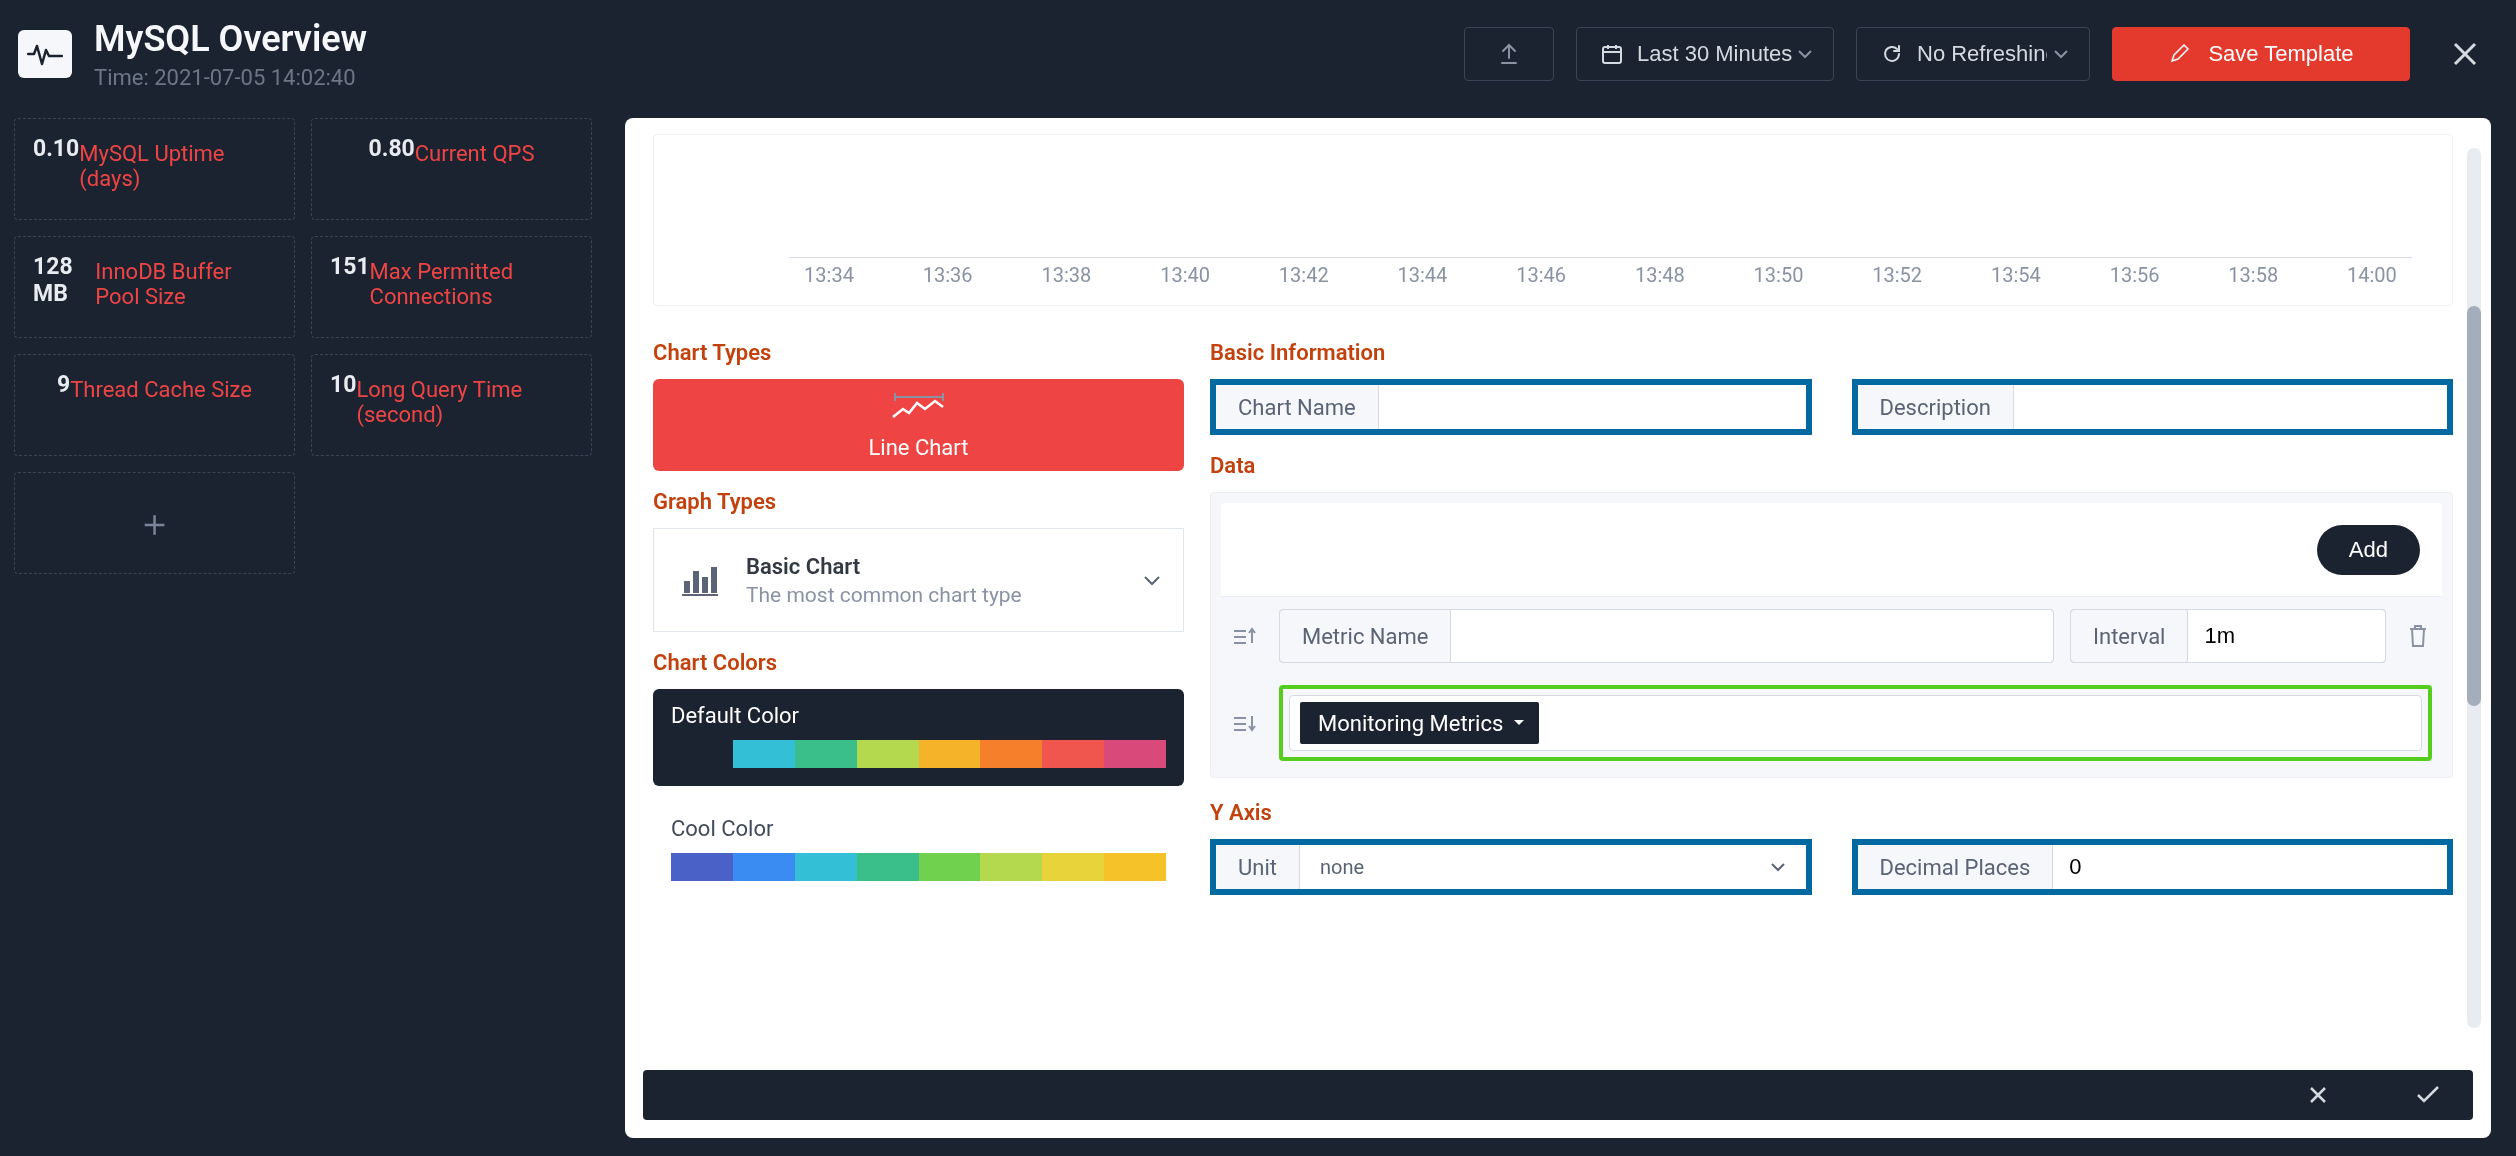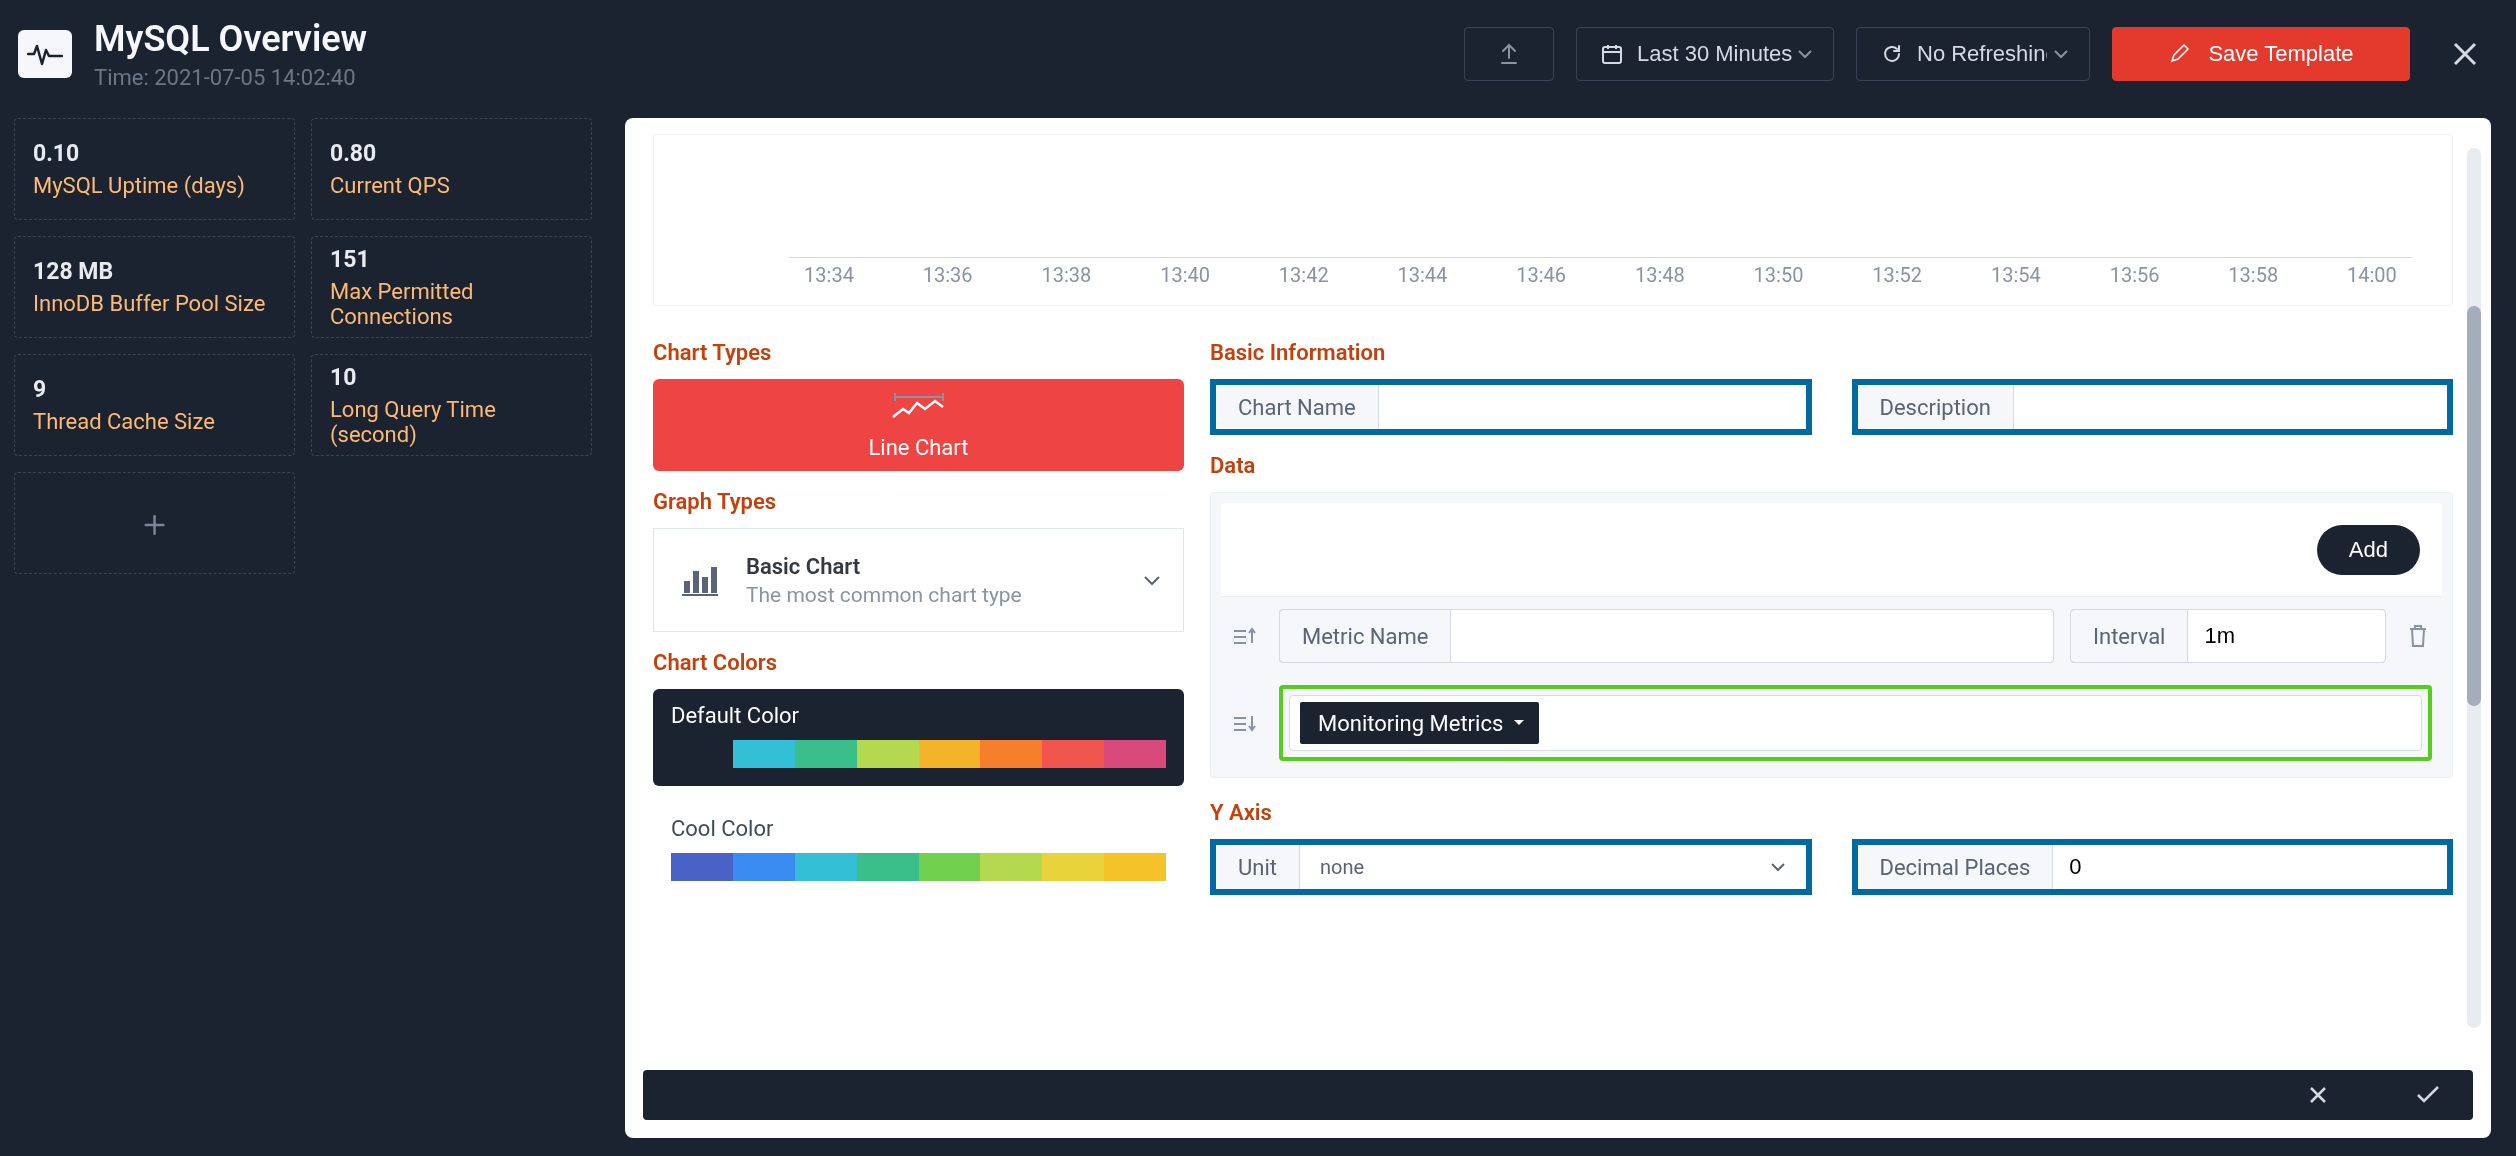--- a/index.html
+++ b/index.html
@@ -65,25 +65,25 @@
   flex-wrap: wrap;
   gap: 16px;
 }
 .stat-card {
   width: 281px;
   height: 102px;
   border: 1px dashed #3a4456;
   border-radius: 4px;
   padding: 16px 18px;
   display: flex;
-  flex-direction: column;
+  flex-direction: row;
   justify-content: center;
 }
 .stat-val { font-size: 23px; font-weight: 700; color: #e8ebef; }
-.stat-label { font-size: 22px; color: #fdba74; margin-top: 6px; }
+.stat-label { font-size: 22px; color: #ef4444; margin-top: 6px; }
 .add-card {
   width: 281px;
   height: 102px;
   border: 1px dashed #3a4456;
   border-radius: 4px;
   display: flex;
   align-items: center;
   justify-content: center;
   font-size: 38px;
   color: #7a8599;

